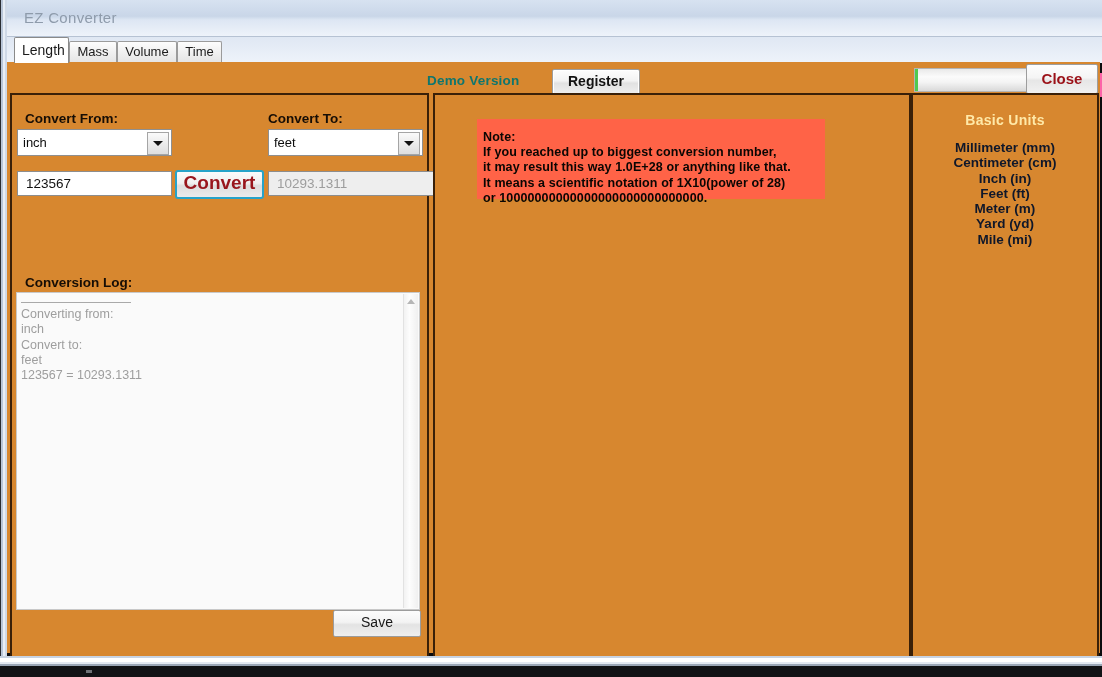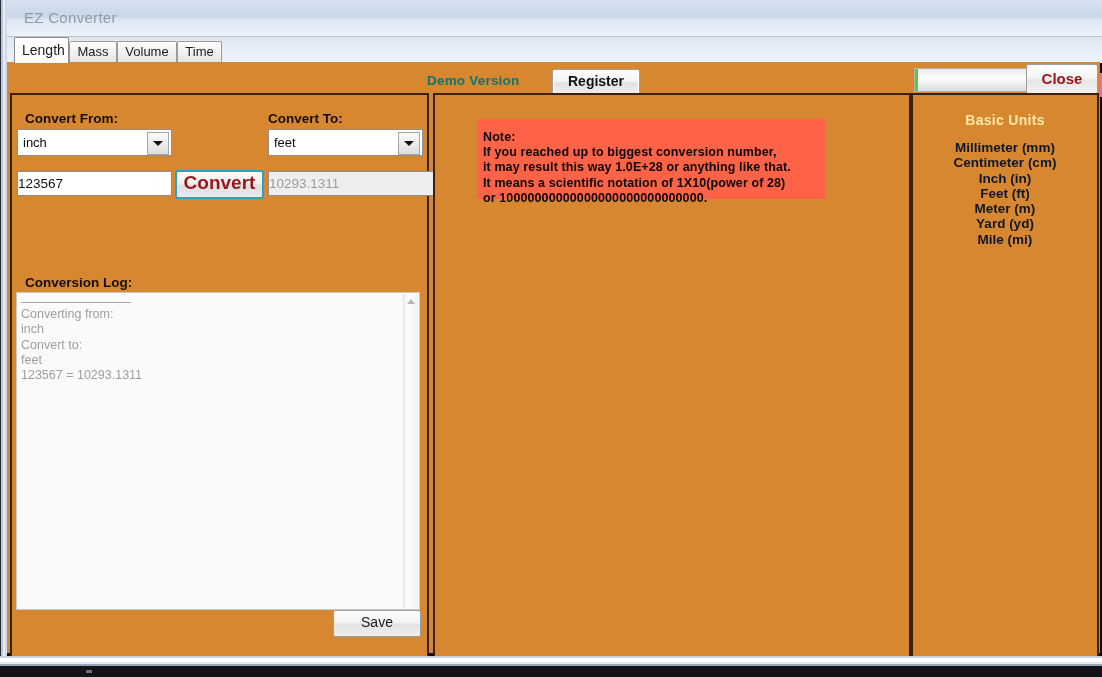--- a/index.html
+++ b/index.html
@@ -97,21 +97,21 @@
     border:1px solid #a5a5a5;
   }
   .combo .arrow:after{
     content:"";position:absolute;left:5px;top:8px;
     border-left:5px solid transparent;border-right:5px solid transparent;border-top:5px solid #111;
   }
 
   .txt{
     position:absolute;height:25px;box-sizing:border-box;
     border:1px solid #8d8d8d;background:#ffffff;
-    font-size:13.5px;color:#121212;line-height:23px;padding-left:0;
+    font-size:13.5px;color:#121212;line-height:23px;padding-left:8px;
   }
   .txt.readonly{background:#eeeeee;color:#9d9d9d;}
 
   #convert-btn{
     position:absolute;left:175px;top:170px;width:85px;height:25px;
     background:linear-gradient(to bottom,#fbfbfb 0%,#f0f0f0 45%,#dddddd 55%,#ebebeb 100%);
     border:2px solid #27a3c9;border-radius:3px;
     font-size:19px;font-weight:bold;color:#98161d;text-align:center;line-height:21px;
   }
 

